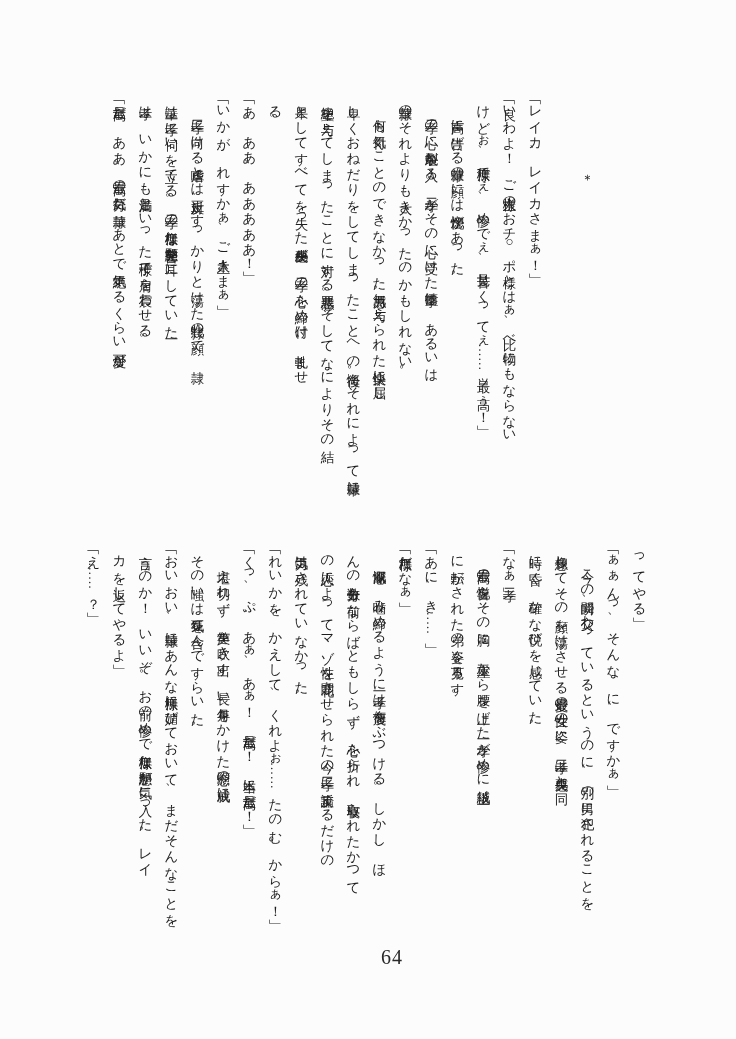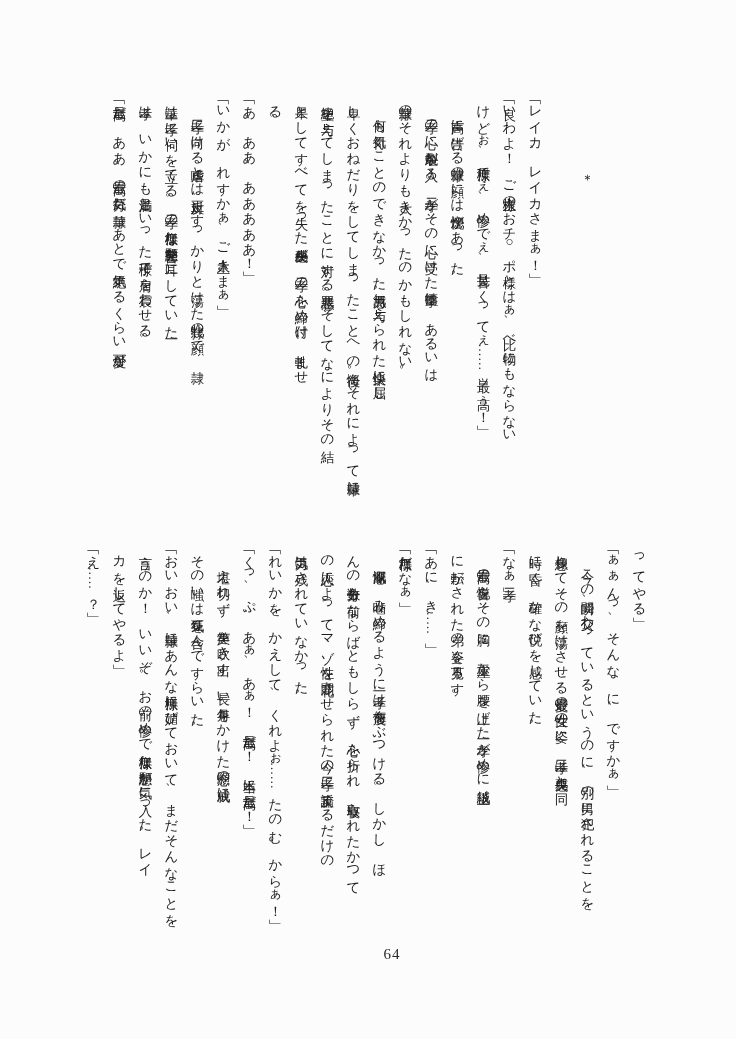--- a/index.html
+++ b/index.html
@@ -26,21 +26,21 @@
     line-height: 26px;
   }
   .tier-upper { top: 96px;  height: 414px; }
   .tier-lower { top: 546px; height: 408px; }
   .page-number {
     position: absolute;
     top: 946px;
     left: 0;
     right: 0;
     text-align: center;
-    font-size: 15px;
+    font-size: 20px;
     letter-spacing: 1px;
     color: #2a2a2a;
     padding-left: 48px;
   }
 </style>
 </head>
 <body>
 
 <div class="page">
   <div class="tier tier-upper">

